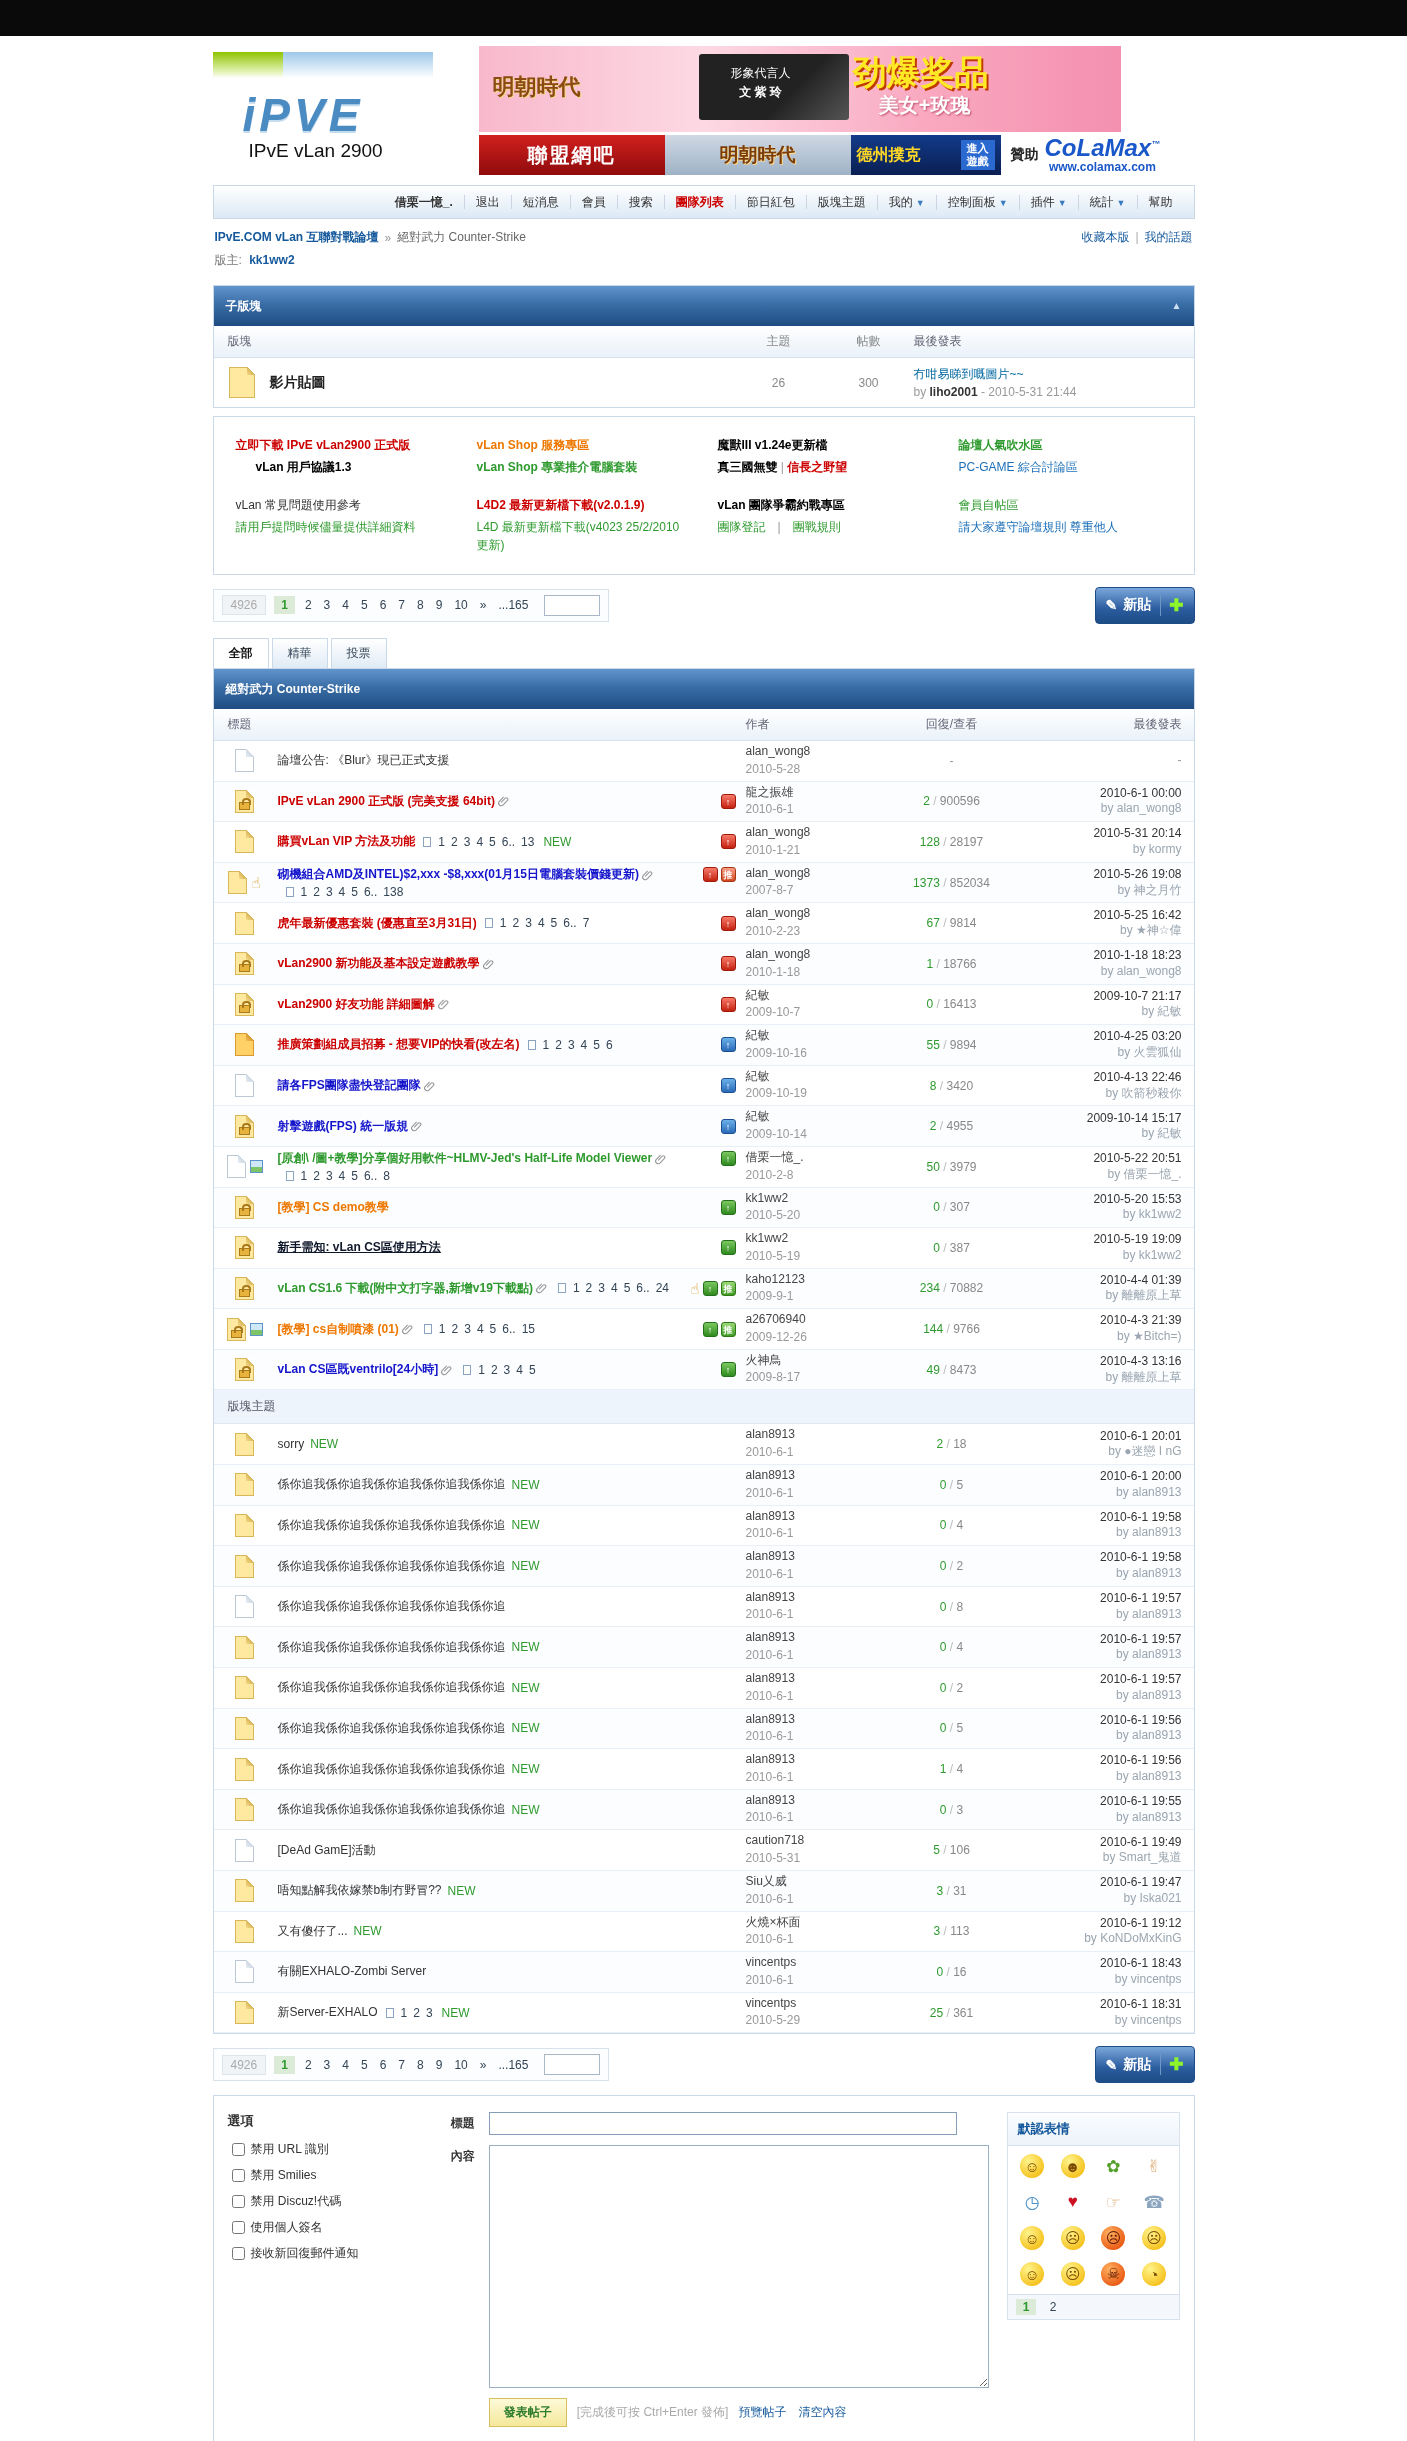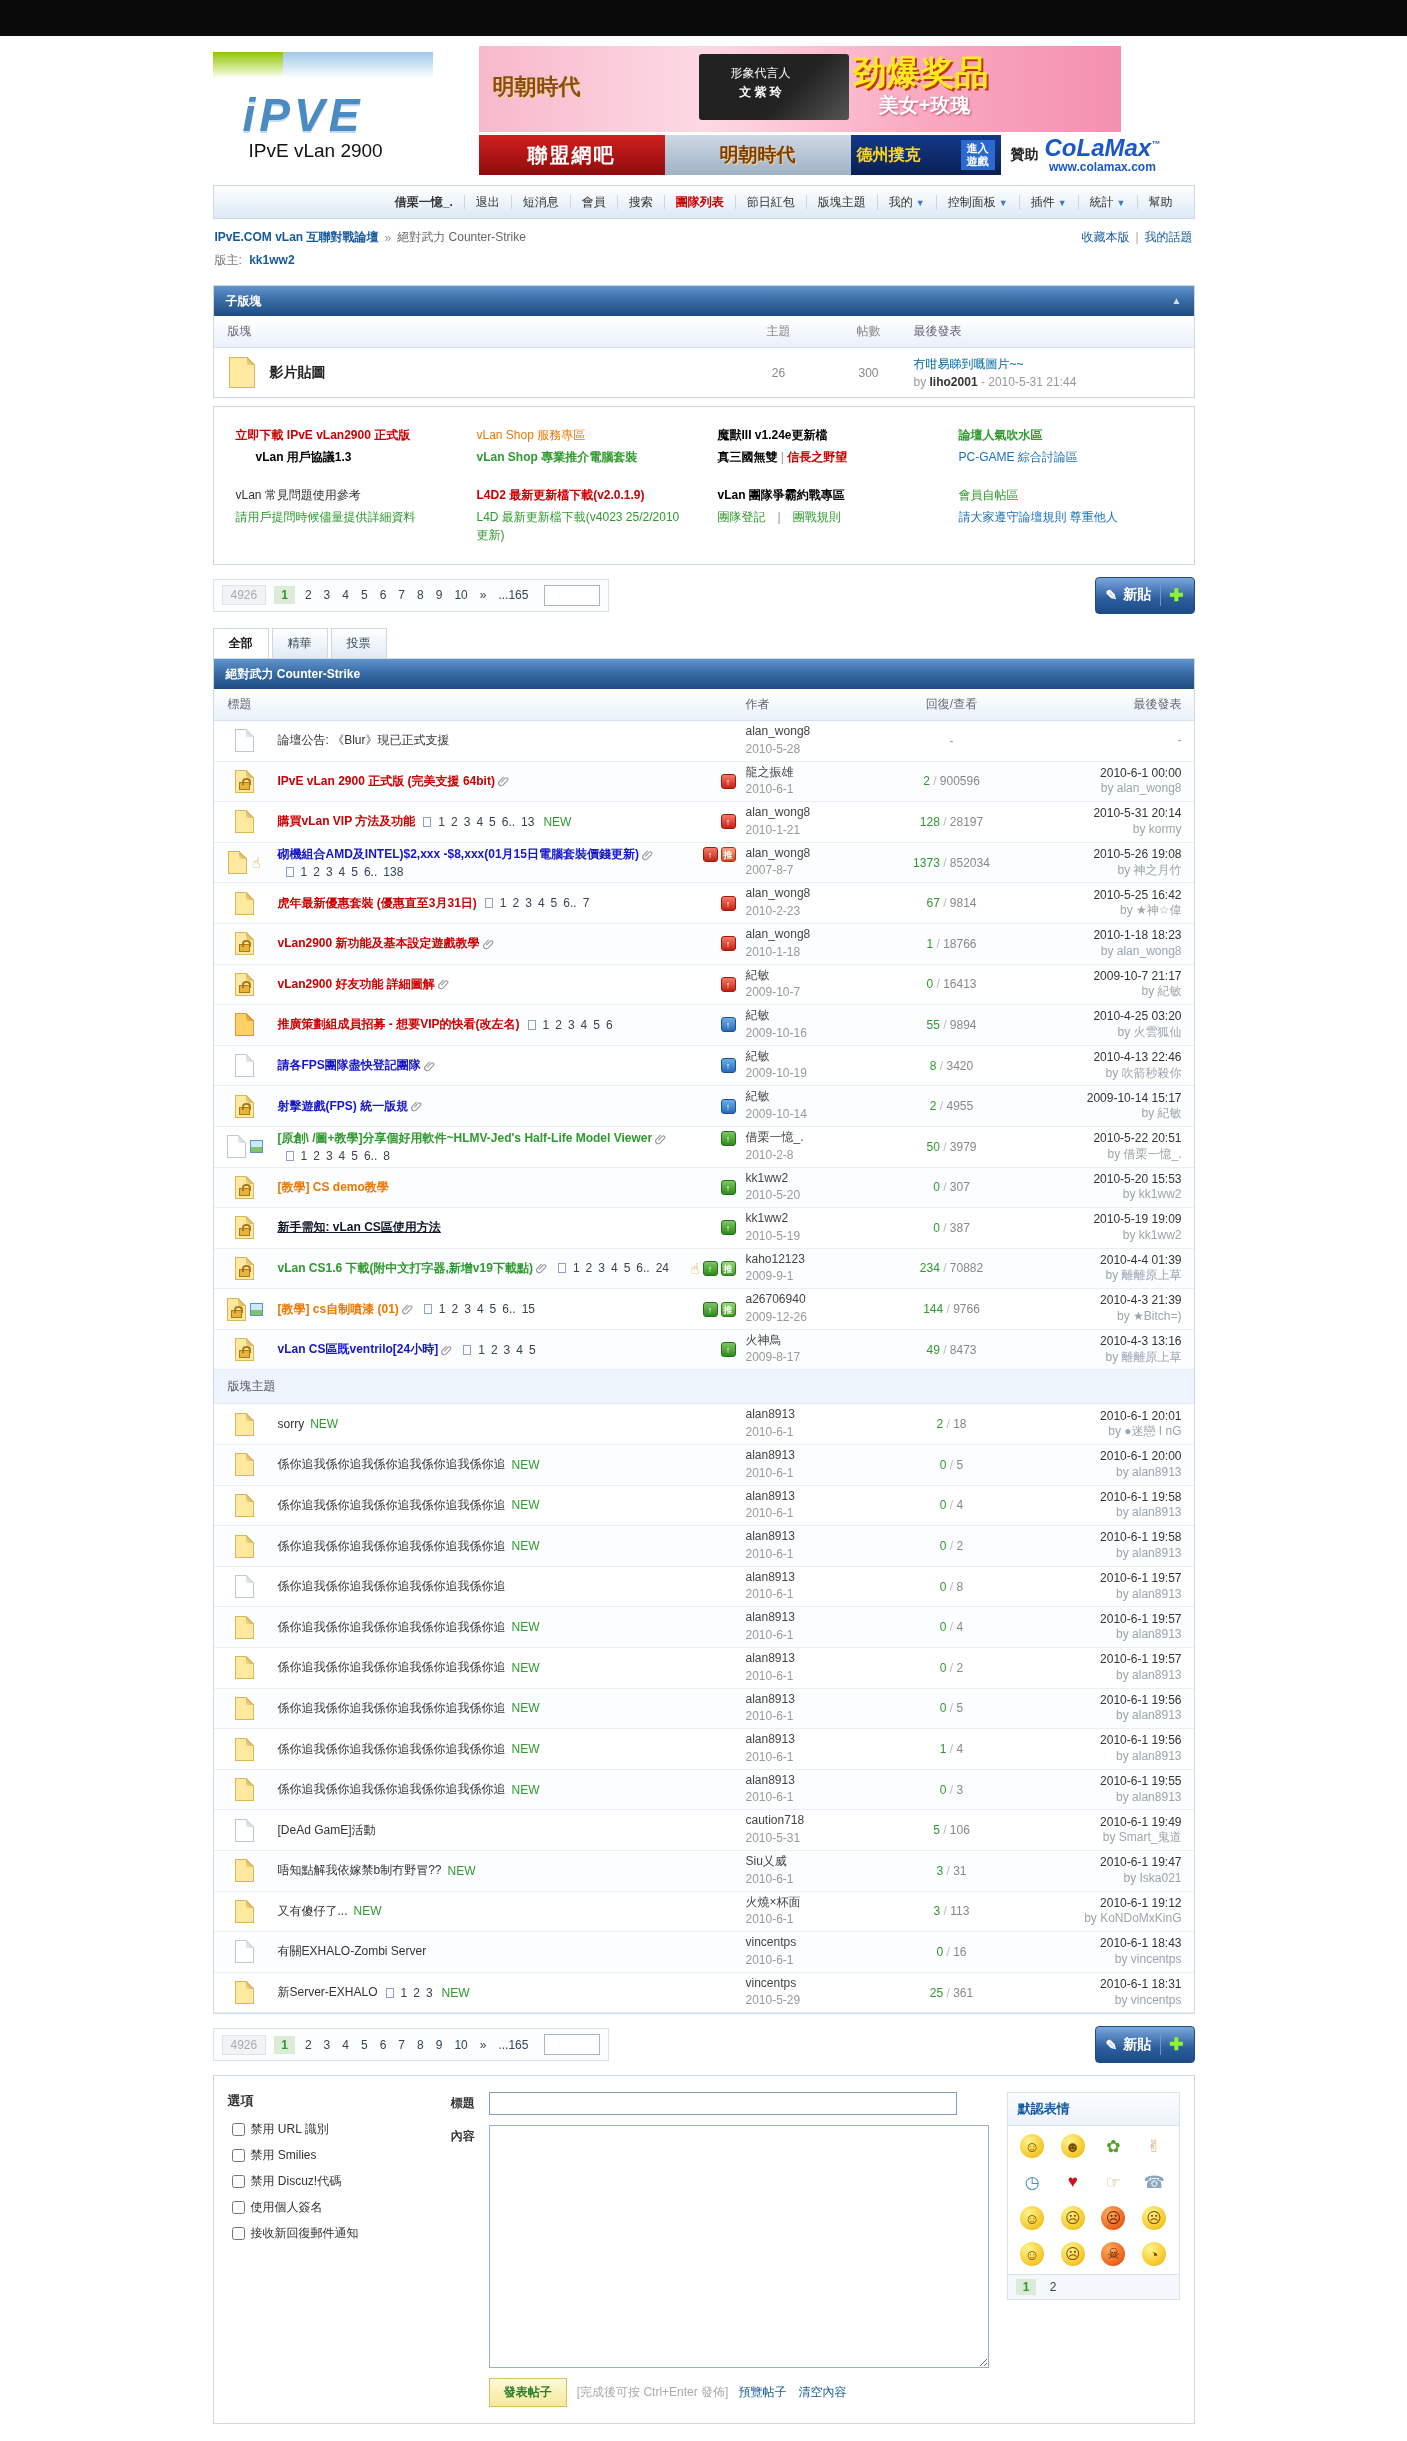--- a/index.html
+++ b/index.html
@@ -48,21 +48,21 @@
   .crumb-sep { color:#999; margin:0 6px; }
   .crumb-cur { color:#666; }
   .crumb-right { margin-left:auto; }
   .crumb-right a { color:#15599c; }
   .crumb-right .bar { color:#aaa; margin:0 6px; }
   .modline { padding:4px 2px 8px 2px; color:#777; }
   .modline a { color:#15599c; font-weight:bold; margin-left:4px; }
 
   
   .panel { border:1px solid #c9d9e8; background:#fff; margin-top:8px; }
-  .panel-head { height:30px; line-height:30px; padding:0 12px; color:#fff; font-weight:bold; background:linear-gradient(180deg,#6294cc 0%,#3a6ea6 45%,#1e4c82 100%); display:flex; align-items:center; }
+  .panel-head { height:40px; line-height:30px; padding:0 12px; color:#fff; font-weight:bold; background:linear-gradient(180deg,#6294cc 0%,#3a6ea6 45%,#1e4c82 100%); display:flex; align-items:center; }
   .panel-head .collapse { margin-left:auto; color:#cfe0f2; font-size:10px; cursor:pointer; }
 
   .sf-colhead, .t-colhead { display:flex; background:linear-gradient(180deg,#ffffff,#e9f1f9); border-bottom:1px solid #d7e2ee; color:#667; padding:7px 0; }
   .sf-row { display:flex; align-items:center; padding:8px 0; }
   .c-name { flex:1; padding-left:14px; }
   .c-topics,.c-posts { width:90px; text-align:center; color:#888; }
   .c-lastf { width:280px; }
   .sf-icon { width:56px; display:flex; justify-content:center; }
   .sf-name { font-weight:bold; font-size:14px; color:#222; }
   .sf-lt a { color:#0369a1; }
@@ -281,21 +281,21 @@
 
   <div class="panel announce" id="announce">
       <div>
         <div class="ann-item"><a style="color:#cc0000;font-weight:bold;">立即下載 IPvE vLan2900 正式版</a></div>
         <div class="ann-item"><a style="color:#000000;font-weight:bold;margin-left:20px;">vLan 用戶協議1.3</a></div>
         <div class="ann-gap"></div>
         <div class="ann-item"><a style="color:#333333;">vLan 常見問題使用參考</a></div>
         <div class="ann-item"><a style="color:#2e9a2e;">請用戶提問時候儘量提供詳細資料</a></div>
       </div>
       <div>
-        <div class="ann-item"><a style="color:#ee7700;font-weight:normal;">vLan Shop 服務專區</a></div>
+        <div class="ann-item"><a style="color:#ee7700;font-weight:bold;">vLan Shop 服務專區</a></div>
         <div class="ann-item"><a style="color:#2e9a2e;font-weight:bold;">vLan Shop 專業推介電腦套裝</a></div>
         <div class="ann-gap"></div>
         <div class="ann-item"><a style="color:#cc0000;font-weight:bold;">L4D2 最新更新檔下載(v2.0.1.9)</a></div>
         <div class="ann-item"><a style="color:#2e9a2e;">L4D 最新更新檔下載(v4023 25/2/2010更新)</a></div>
       </div>
       <div>
         <div class="ann-item"><a style="color:#000000;font-weight:bold;">魔獸III v1.24e更新檔</a></div>
         <div class="ann-item"><a style="color:#000000;font-weight:bold;">真三國無雙</a><a style="color:#999999;"> | </a><a style="color:#cc0000;font-weight:bold;">信長之野望</a></div>
         <div class="ann-gap"></div>
         <div class="ann-item"><a style="color:#000000;font-weight:bold;">vLan 團隊爭霸約戰專區</a></div>

